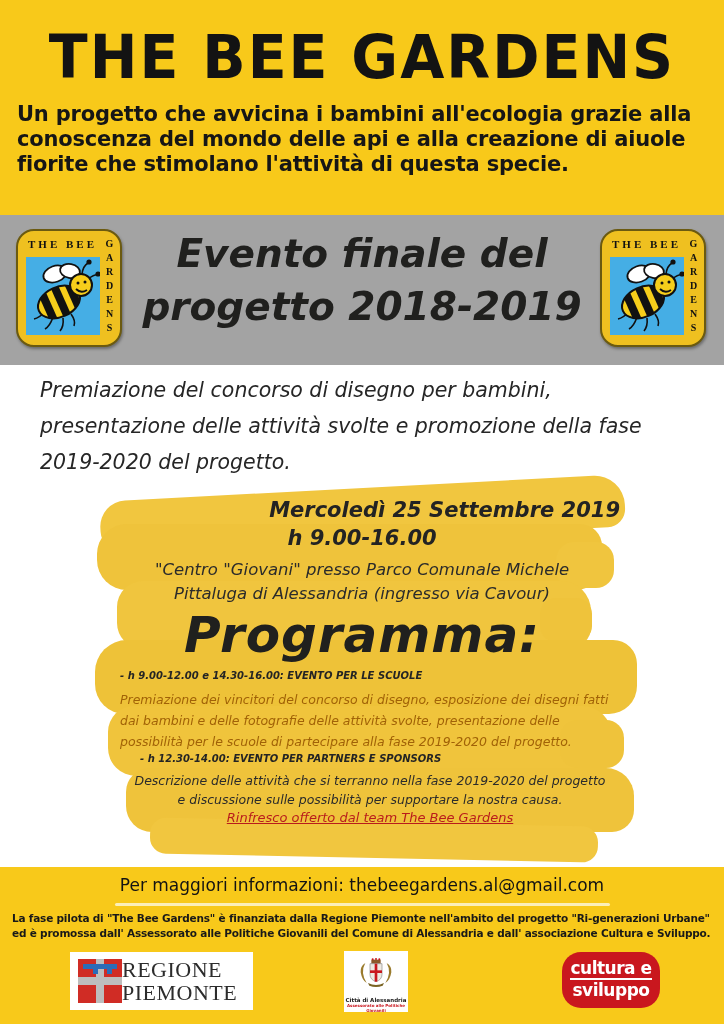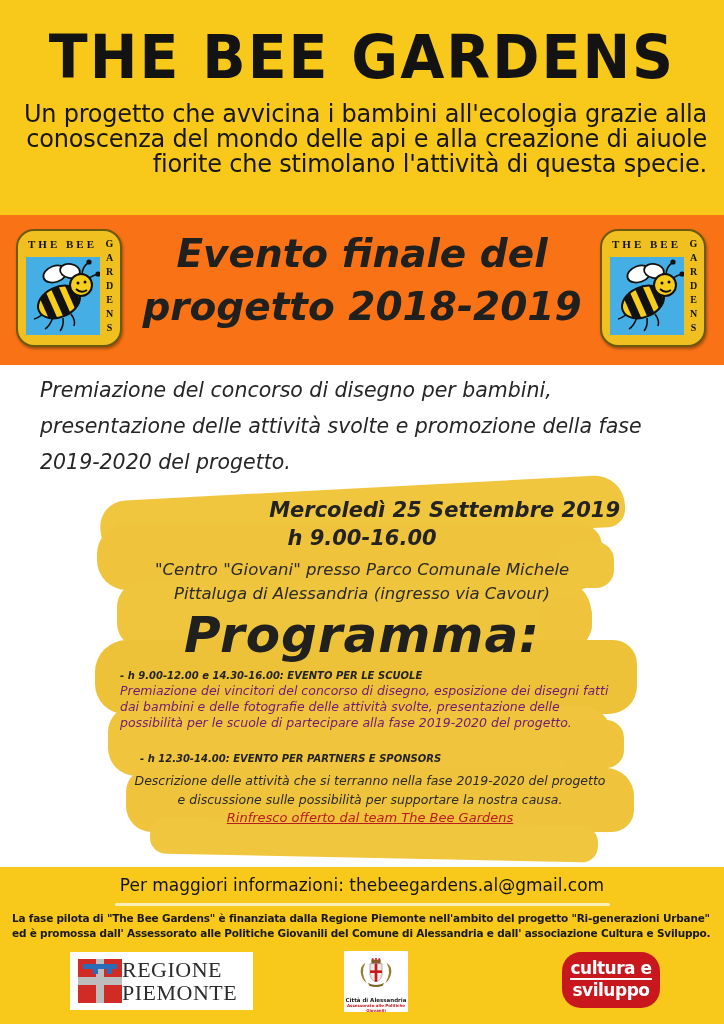--- a/index.html
+++ b/index.html
@@ -31,34 +31,34 @@
     font-weight: 800;
     letter-spacing: 2px;
     color: #131313;
     transform: scaleY(1.05);
   }
   .poster-subtitle {
     position: absolute;
     top: 102px; left: 50%;
     transform: translateX(-50%);
     width: 690px;
-    text-align: right;
-    font-size: 24px;
-    font-weight: 400;
+    text-align: left;
+    font-size: 21px;
+    font-weight: 700;
     line-height: 25px;
     letter-spacing: -0.2px;
     color: #161616;
   }
 
   
   .event-band {
     position: absolute;
     left: 0; top: 215px;
     width: 724px; height: 150px;
-    background: #f97316;
+    background: #a3a3a3;
   }
   .bee-logo {
     position: absolute;
     top: 14px;
     width: 106px; height: 118px;
     background: #EFC020;
     border: 2px solid #6b5a10;
     border-radius: 18px;
     box-shadow: 1px 2px 3px rgba(0,0,0,0.35);
   }
@@ -167,24 +167,24 @@
     color: #20201e;
   }
   .program-item-1-title, .program-item-2-title {
     position: absolute; left: 120px; width: 495px;
     font-style: italic; font-weight: 700;
     font-size: 10px; color: #242424;
   }
   .program-item-1-title { top: 190px; }
   .program-item-2-title { top: 273px; left: 140px; }
   .program-item-1-desc {
-    position: absolute; left: 120px; top: 203px; width: 500px;
-    font-style: italic;
-    font-size: 12.5px; line-height: 16px;
-    font-weight: 500; color: #701a75;
+    position: absolute; left: 120px; top: 209px; width: 500px;
+    font-style: italic;
+    font-size: 12.5px; line-height: 21px;
+    font-weight: 500; color: #a16207;
   }
   .program-item-2-desc {
     position: absolute; left: 130px; top: 292px; width: 480px;
     text-align: center;
     font-style: italic;
     font-size: 12.5px; line-height: 18.5px;
     font-weight: 500; color: #2b2b2b;
   }
   .program-item-2-note {
     position: absolute; left: 130px; top: 330px; width: 480px;

